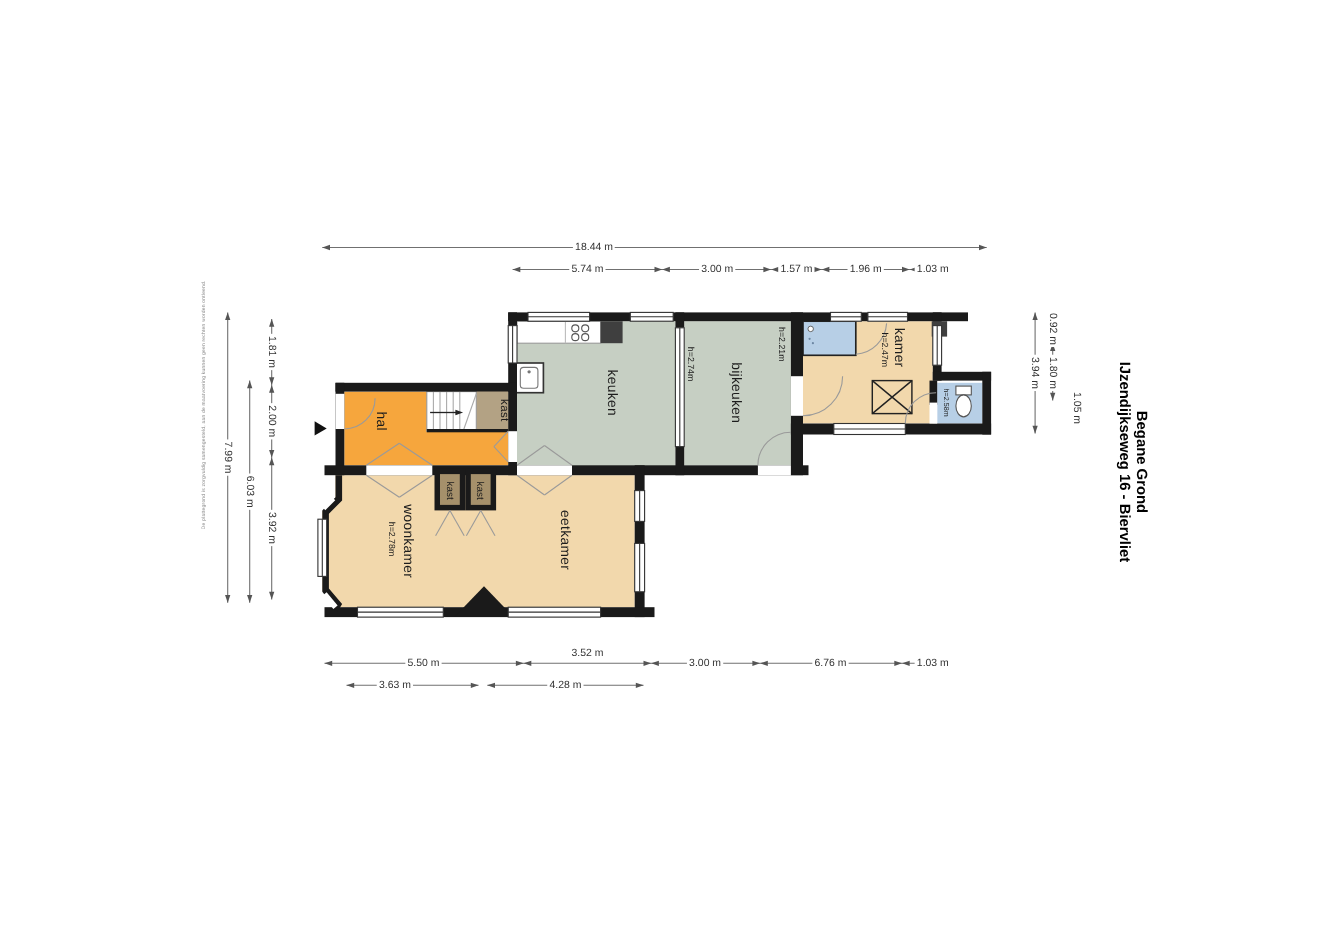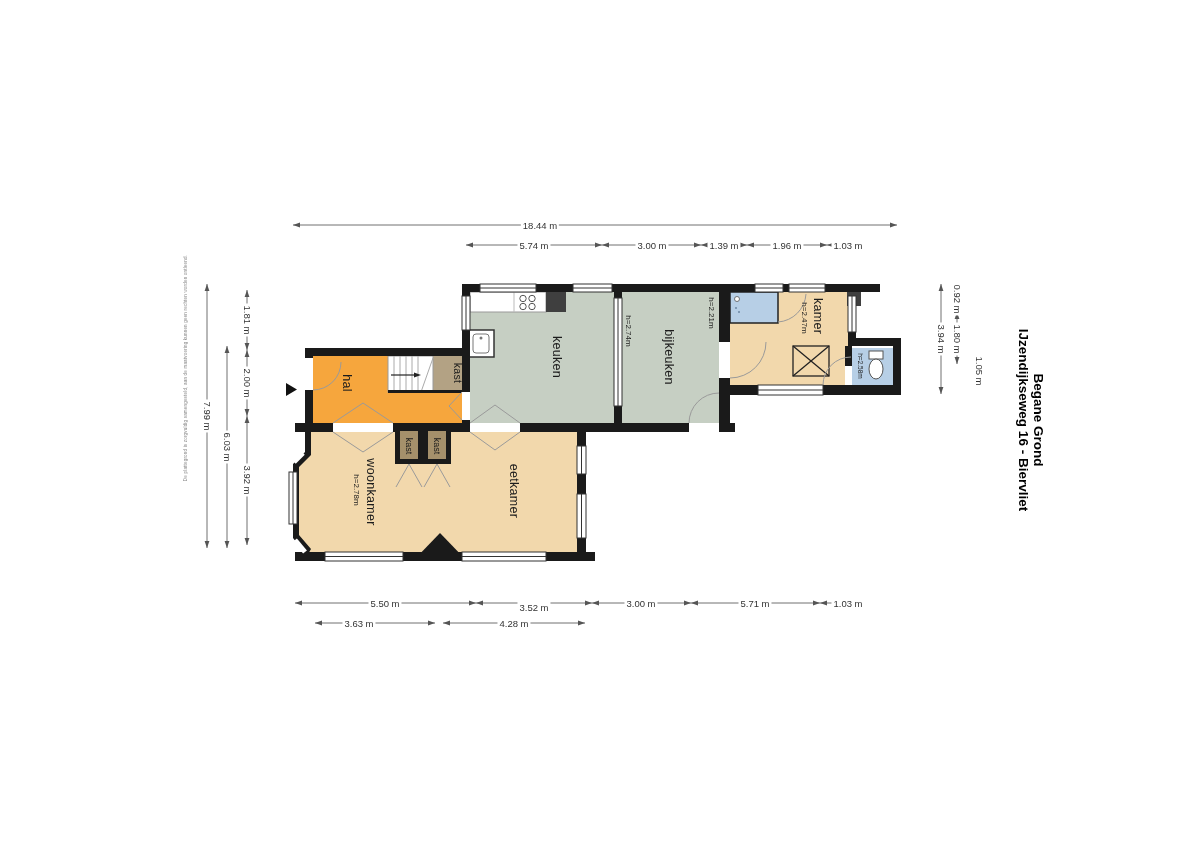--- a/index.html
+++ b/index.html
@@ -236,27 +236,27 @@
     <use href="#ah" transform="translate(957,284) rotate(-90)"></use>
         <use href="#ah" transform="translate(957,312) rotate(90)"></use>
     <use href="#ah" transform="translate(957,312) rotate(-90)"></use>
         <use href="#ah" transform="translate(957,364) rotate(90)"></use>
   </g>
 </svg>
 
 <div class="lbl dim" style="left:540px;top:225px">18.44 m</div>
 <div class="lbl dim" style="left:534px;top:245px">5.74 m</div>
 <div class="lbl dim" style="left:652px;top:245px">3.00 m</div>
-<div class="lbl dim" style="left:724px;top:245px">1.39 m</div>
+<div class="lbl dim" style="left:724px;top:245px">1.57 m</div>
 <div class="lbl dim" style="left:787px;top:245px">1.96 m</div>
 <div class="lbl dim" style="left:848px;top:245px">1.03 m</div>
 <div class="lbl dim" style="left:385px;top:603px">5.50 m</div>
-<div class="lbl dim" style="left:534px;top:607px">3.52 m</div>
+<div class="lbl dim" style="left:534px;top:594px">3.52 m</div>
 <div class="lbl dim" style="left:641px;top:603px">3.00 m</div>
-<div class="lbl dim" style="left:755px;top:603px">5.71 m</div>
+<div class="lbl dim" style="left:755px;top:603px">6.76 m</div>
 <div class="lbl dim" style="left:848px;top:603px">1.03 m</div>
 <div class="lbl dim" style="left:359px;top:623px">3.63 m</div>
 <div class="lbl dim" style="left:514px;top:623px">4.28 m</div>
 <div class="lbl dim v" style="left:247px;top:320px">1.81 m</div>
 <div class="lbl dim v" style="left:247px;top:383px">2.00 m</div>
 <div class="lbl dim v" style="left:247px;top:480px">3.92 m</div>
 <div class="lbl dim v" style="left:227px;top:447px">6.03 m</div>
 <div class="lbl dim v" style="left:207px;top:416px">7.99 m</div>
 <div class="lbl dim v" style="left:957px;top:299px">0.92 m</div>
 <div class="lbl dim v" style="left:957px;top:339px">1.80 m</div>

